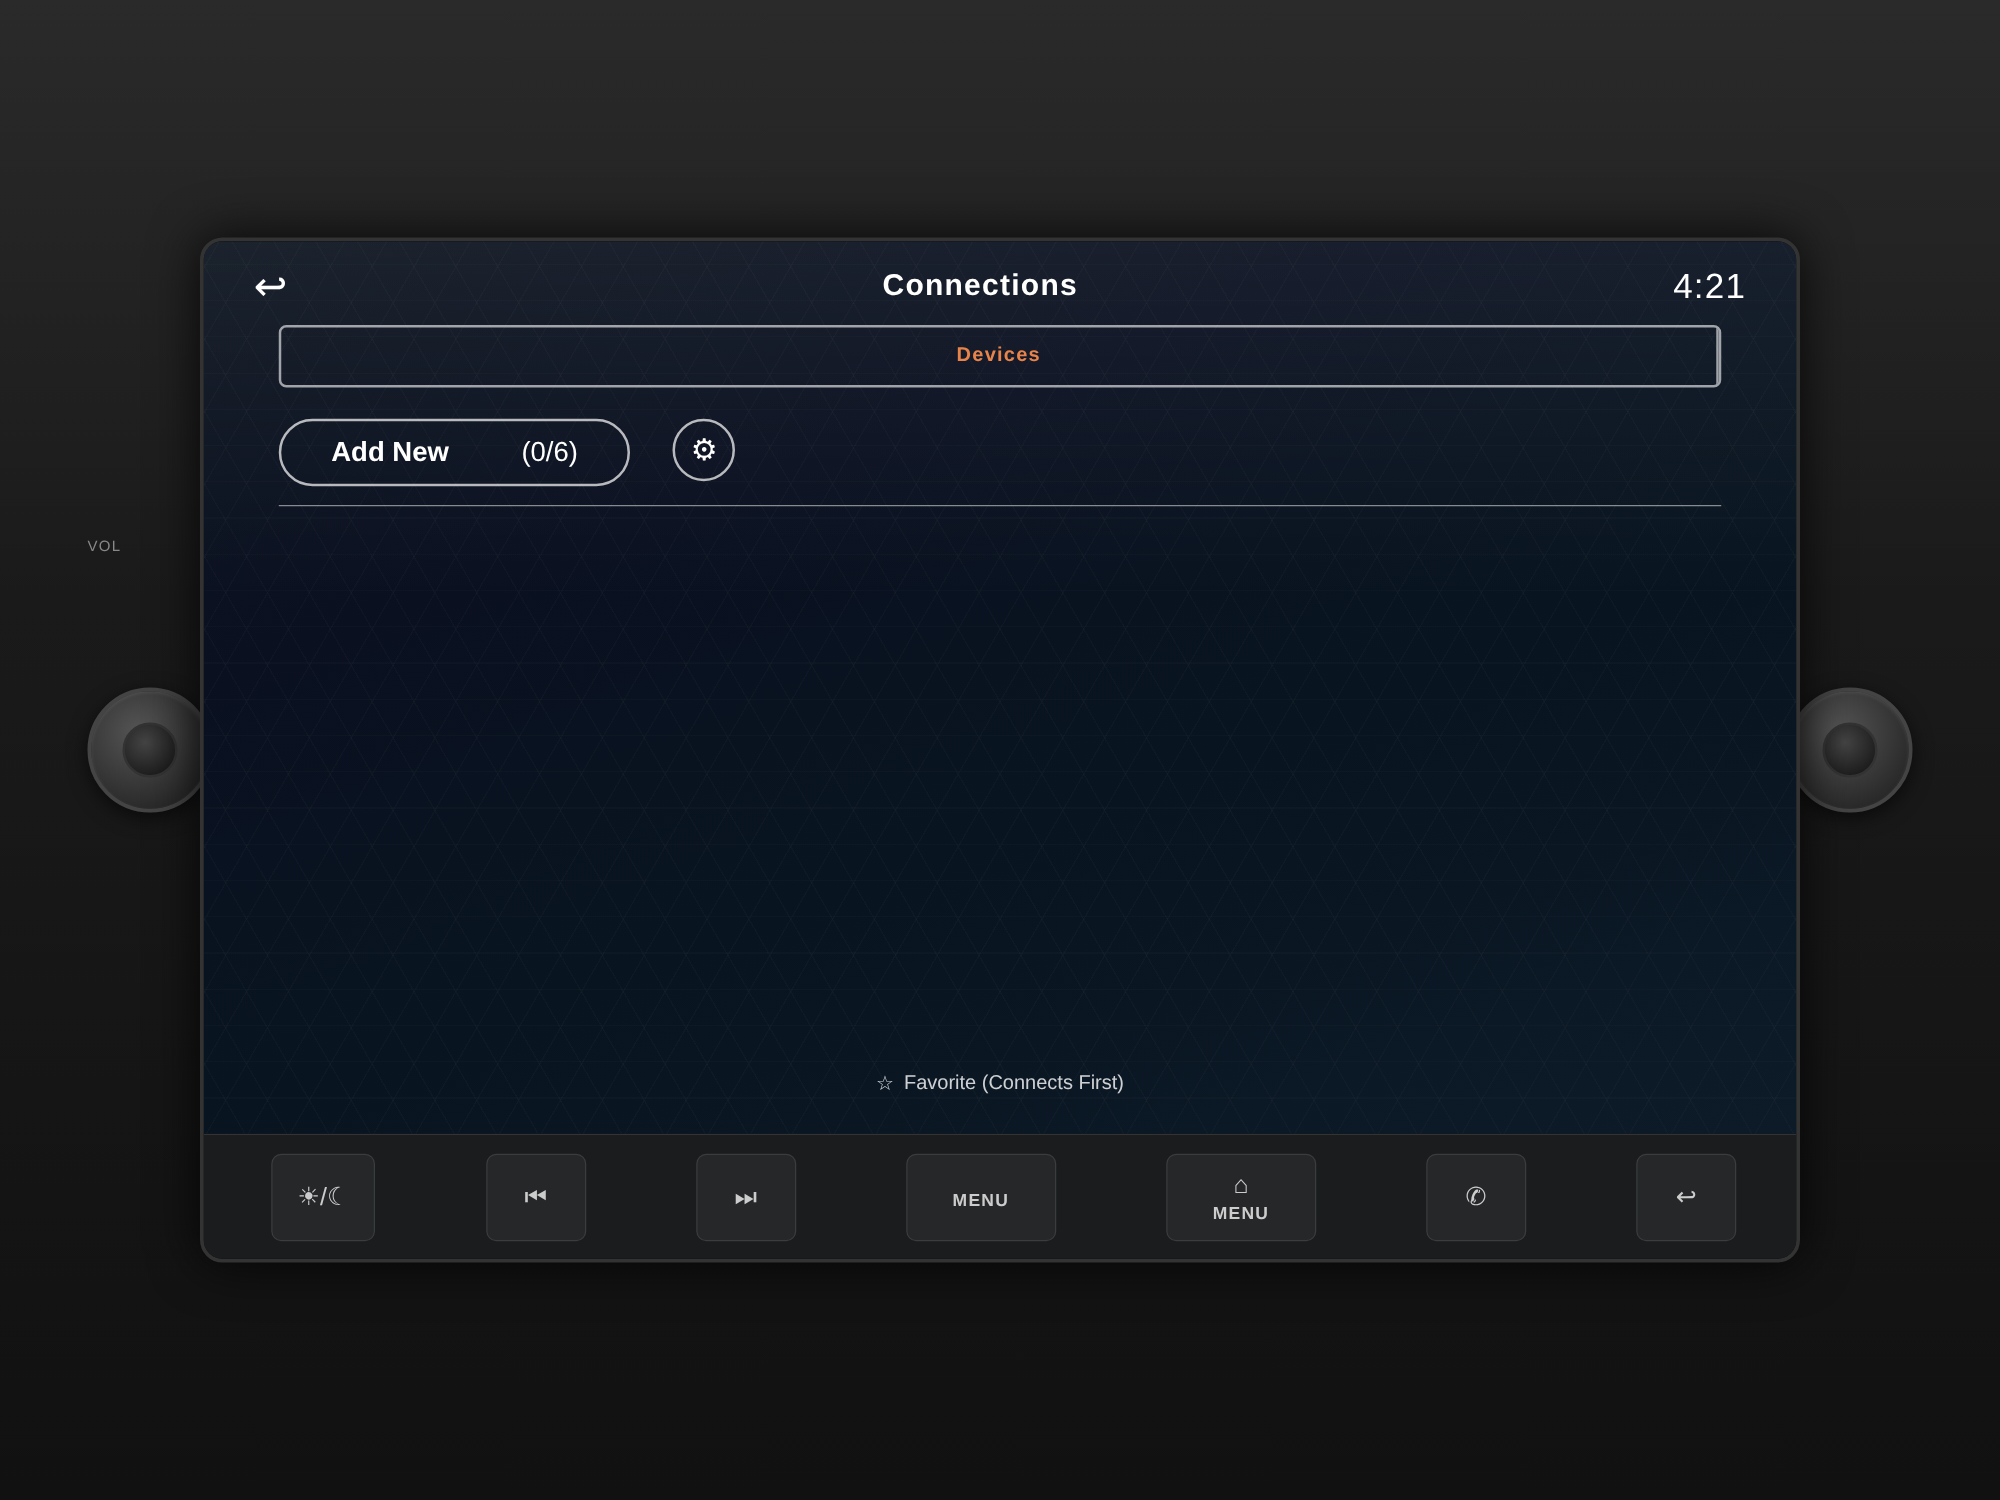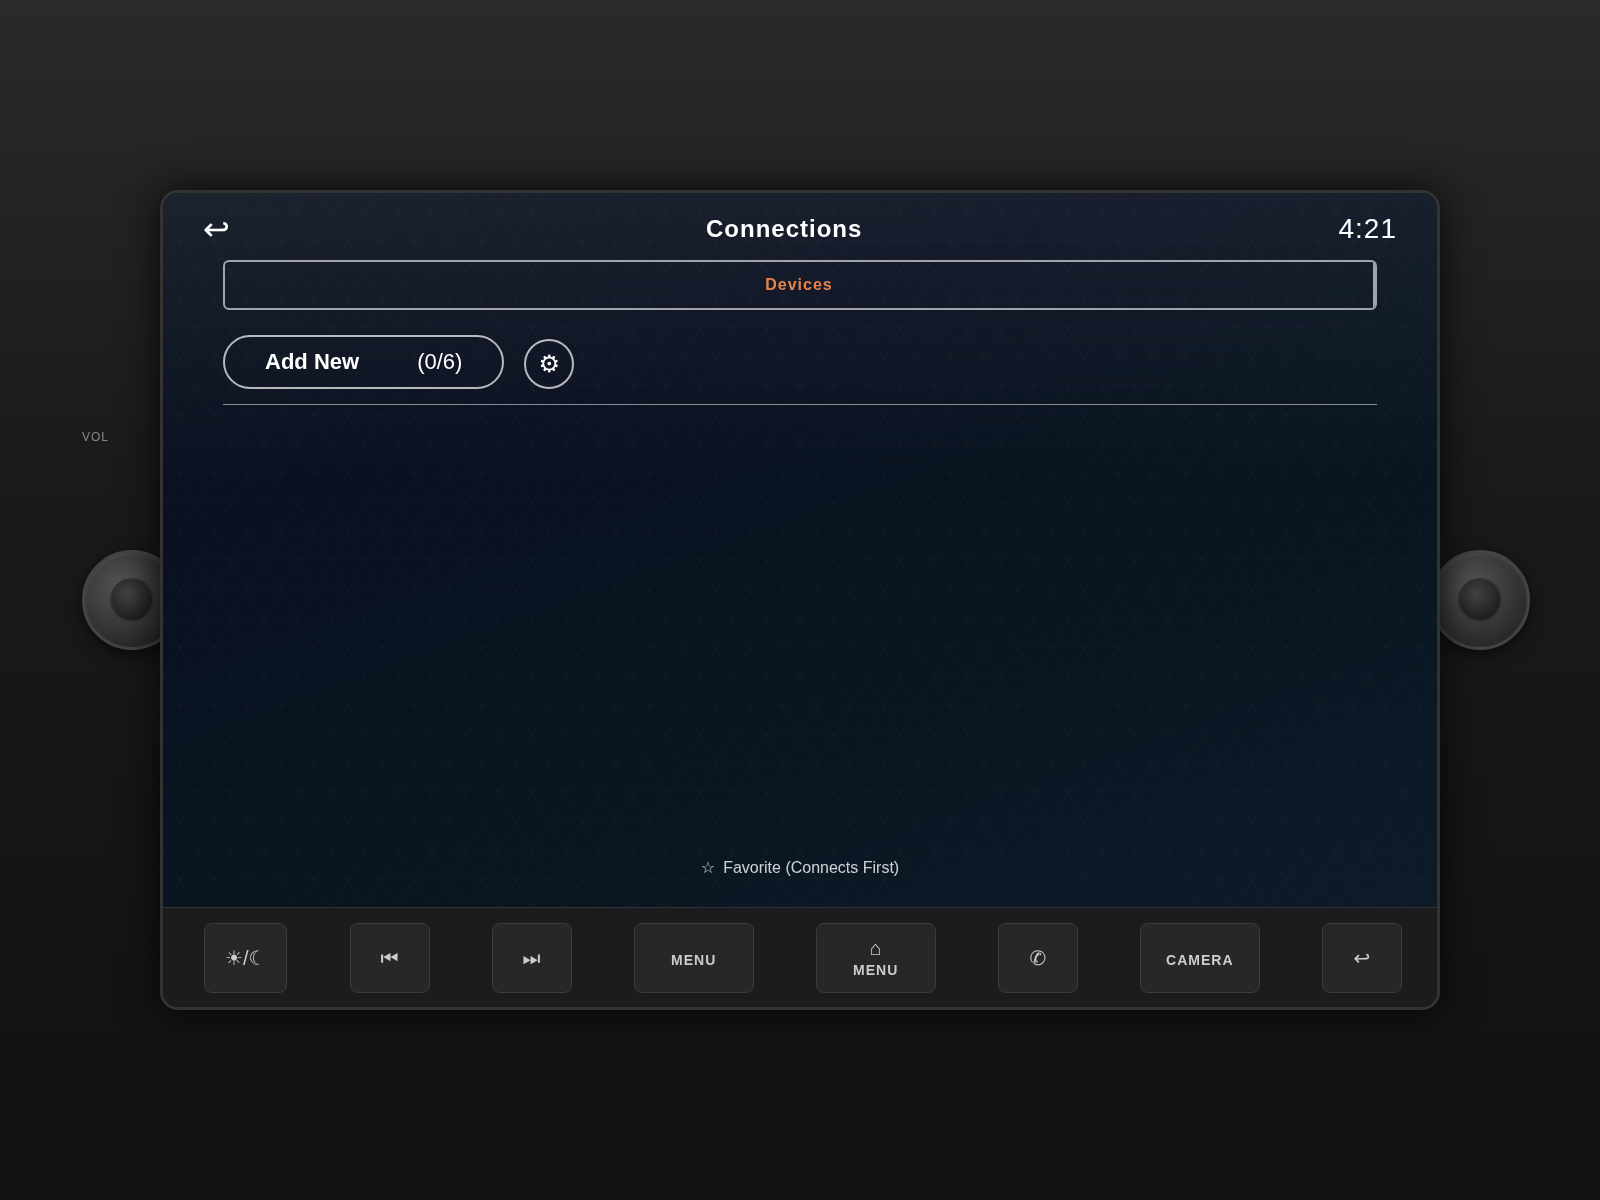--- a/index.html
+++ b/index.html
@@ -147,22 +147,22 @@
       padding: 25px 60px 20px;
       position: relative;
       z-index: 1;
       display: flex;
       flex-direction: column;
     }
 
     
     .add-new-row {
       display: flex;
-      align-items: flex-end;
-      gap: 20px;
+      align-items: flex-start;
+      gap: 34px;
       margin-bottom: 15px;
     }
 
     .add-new-btn {
       border: 2px solid rgba(255,255,255,0.7);
       border-radius: 30px;
       padding: 12px 40px;
       display: flex;
       align-items: center;
       gap: 10px;
@@ -271,21 +271,20 @@
     
     .vol-knob-area {
       position: absolute;
       left: -90px;
       top: 50%;
       transform: translateY(-50%);
       display: flex;
       flex-direction: column;
       align-items: center;
       gap: 5px;
-      margin-left: 12px;
     }
 
     .vol-label {
       color: #888;
       font-size: 12px;
       letter-spacing: 1px;
       position: absolute;
       top: -120px;
       left: 0;
     }
@@ -403,23 +402,20 @@
 
         <div class="hw-btn hw-btn-wide">
           <span class="hw-btn-icon">⌂</span>
           <span class="hw-btn-label">MENU</span>
         </div>
 
         <div class="hw-btn">
           <span class="hw-btn-icon">✆</span>
         </div>
 
-        <div class="hw-btn hw-btn-wide">
-          <span class="hw-btn-label">CAMERA</span>
-        </div>
 
         <div class="hw-btn">
           <span class="hw-btn-icon">↩</span>
         </div>
 
       </div>
 
     </div>
   </div>
 

